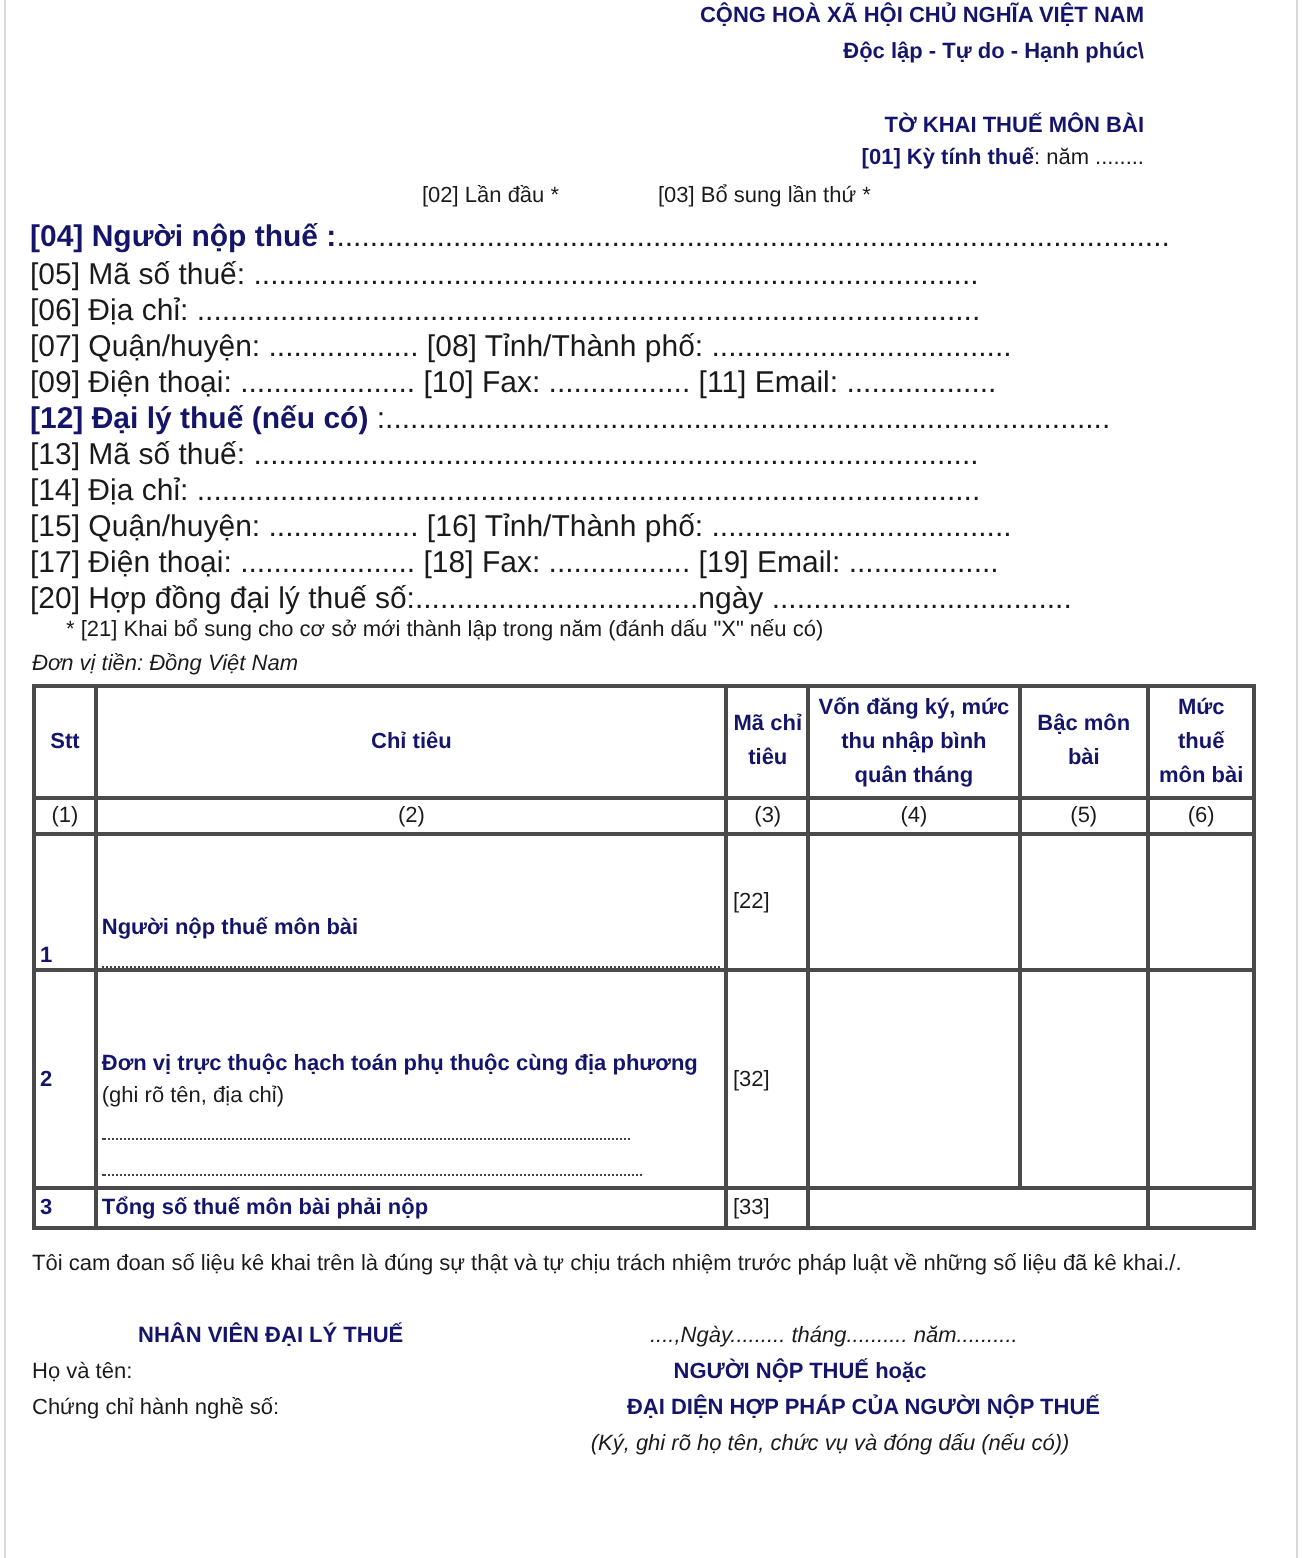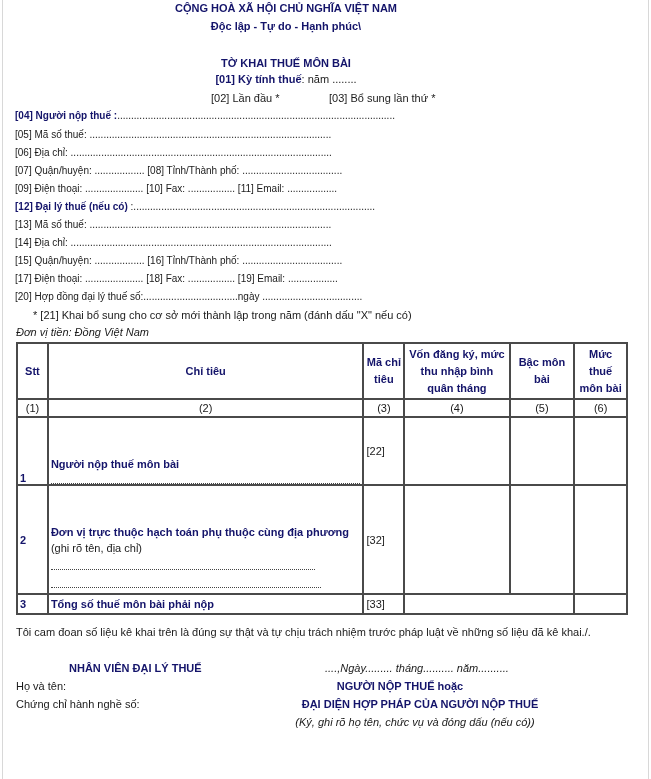--- a/index.html
+++ b/index.html
@@ -6,22 +6,22 @@
   body {
     width: 651px; height: 779px; position: relative; overflow: hidden;
     font-family: "Liberation Sans", sans-serif; font-size: 11px; color: #1a1a1a;
   }
   .frame {
     position: absolute; left: 2px; top: 0; width: 645px; height: 779px;
     border-left: 1px solid #d8d8d8; border-right: 1px solid #d8d8d8;
   }
   .navy { color: #14146a; font-weight: bold; }
   .abs { position: absolute; white-space: nowrap; }
-  .center { left: 0; width: 572px; text-align: center; }
-  .field-line { position: absolute; left: 15px; white-space: nowrap; font-size: 10px; }
+  .center { left: 0; width: 572px; text-align: right; }
+  .field-line { position: absolute; left: 15px; white-space: nowrap; font-size: 15px; }
   .field-line b { color: #14146a; }
   table.main {
     position: absolute; left: 16px; top: 342px; width: 612px;
     border-collapse: collapse; font-size: 11px;
   }
   table.main td, table.main th {
     border: 2px solid #4a4a4a; padding: 0 2px; vertical-align: middle;
   }
   table.main th { color: #14146a; font-weight: bold; text-align: center; line-height: 17px; }
   table.main td.idx { text-align: center; height: 16px; }
@@ -124,14 +124,14 @@
   </table>
 
 <div class="abs" style="top:626px;left:16px;">Tôi cam đoan số liệu kê khai trên là đúng sự thật và tự chịu trách nhiệm trước pháp luật về những số liệu đã kê khai./.</div>
 
 <div class="abs navy" style="top:662px;left:47px;padding-left:22px;">NHÂN VIÊN ĐẠI LÝ THUẾ</div>
 <div class="abs" style="top:680px;left:16px;">Họ và tên:</div>
 <div class="abs" style="top:698px;left:16px;">Chứng chỉ hành nghề số:</div>
 
 <div class="abs italic" style="top:662px;left:325px;">....,Ngày......... tháng.......... năm..........</div>
 <div class="abs navy" style="top:680px;left:290px;width:220px;text-align:center;">NGƯỜI NỘP THUẾ hoặc</div>
-<div class="abs navy" style="top:698px;left:290px;width:260px;text-align:center;">ĐẠI DIỆN HỢP PHÁP CỦA NGƯỜI NỘP THUẾ</div>
+<div class="abs navy" style="top:698px;left:290px;width:260px;text-align:right;">ĐẠI DIỆN HỢP PHÁP CỦA NGƯỜI NỘP THUẾ</div>
 <div class="abs italic" style="top:716px;left:290px;width:250px;text-align:center;">(Ký, ghi rõ họ tên, chức vụ  và đóng dấu (nếu có))</div>
 
 </body></html>

